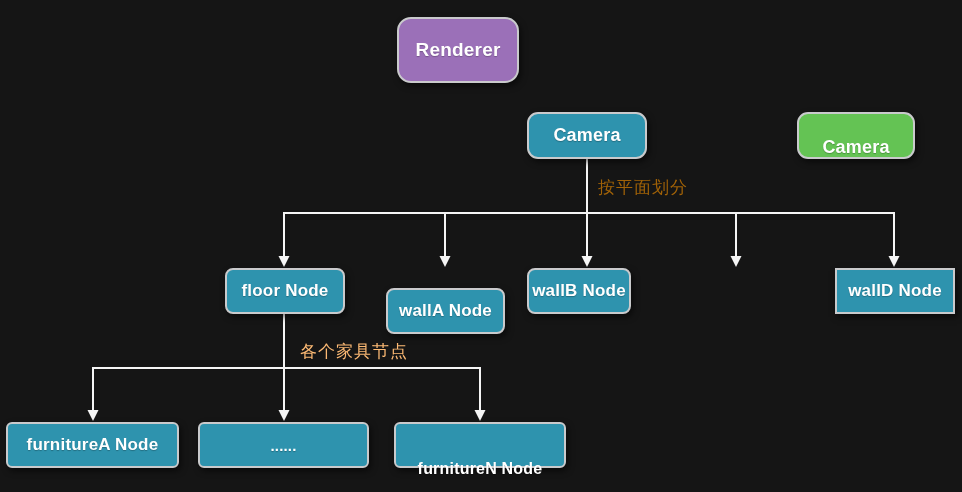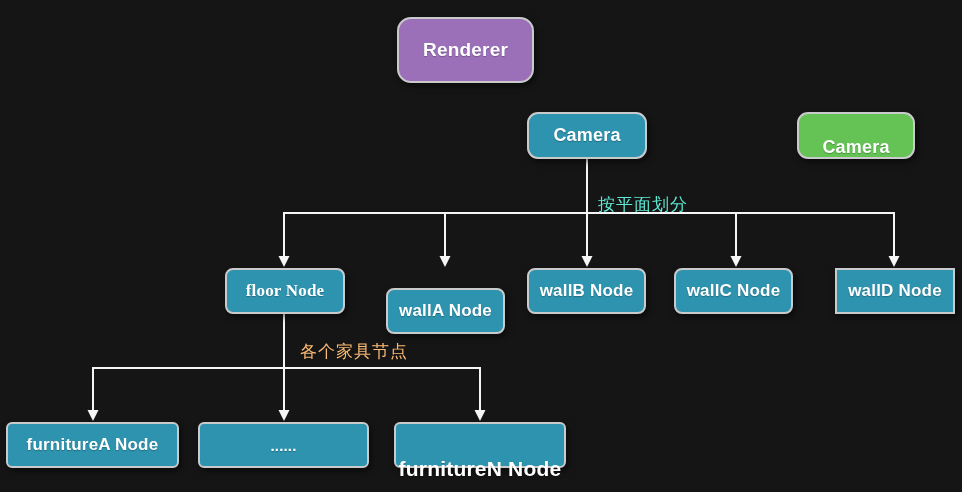--- a/index.html
+++ b/index.html
@@ -68,50 +68,47 @@
       <line x1="284" y1="314" x2="284" y2="368" stroke="#f5f5f5" stroke-width="2"></line>
       <line x1="92" y1="368" x2="481" y2="368" stroke="#f5f5f5" stroke-width="2"></line>
       <line x1="93" y1="368" x2="93" y2="412" stroke="#f5f5f5" stroke-width="2"></line>
       <polygon points="87.5,410 98.5,410 93,421" fill="#f5f5f5"></polygon>
       <line x1="284" y1="368" x2="284" y2="412" stroke="#f5f5f5" stroke-width="2"></line>
       <polygon points="278.5,410 289.5,410 284,421" fill="#f5f5f5"></polygon>
       <line x1="480" y1="368" x2="480" y2="412" stroke="#f5f5f5" stroke-width="2"></line>
       <polygon points="474.5,410 485.5,410 480,421" fill="#f5f5f5"></polygon>
     </svg>
 
-  <div class="node" style="left: 397px; top: 17px; width: 137px; height: 66px; border-radius: 14px; background: rgb(155, 112, 184); border-color: rgb(201, 202, 204);">
+  <div class="node" style="left: 397px; top: 17px; width: 122px; height: 66px; border-radius: 14px; background: rgb(155, 112, 184); border-color: rgb(201, 202, 204);">
     <span class="node-label" style="font-size: 19px;">Renderer</span>
   </div>
   <div class="node" style="left: 527px; top: 112px; width: 120px; height: 47px; border-radius: 11px; background: rgb(46, 147, 174); border-color: rgb(201, 202, 204);">
     <span class="node-label" style="font-size: 18px;">Camera</span>
   </div>
   <div class="node" style="left: 797px; top: 112px; width: 118px; height: 47px; border-radius: 11px; background: rgb(100, 195, 84); border-color: rgb(201, 202, 204);">
     <span class="node-label" style="font-size: 18px; margin-top: 24px;">Camera</span>
   </div>
-  <div class="node" style="left: 225px; top: 268px; width: 120px; height: 46px; border-radius: 8px; background: rgb(46, 147, 174); border-color: rgb(201, 202, 204); font-family: Liberation Serif, serif;">
+  <div class="node" style="left: 225px; top: 268px; width: 120px; height: 46px; border-radius: 8px; background: rgb(46, 147, 174); border-color: rgb(201, 202, 204);">
     <span class="node-label" style="font-size: 17px;">floor Node</span>
   </div>
   <div class="node" style="left: 386px; top: 268px; width: 119px; height: 46px; border-radius: 8px; background: rgb(46, 147, 174); border-color: rgb(201, 202, 204); margin-top: 20px;">
     <span class="node-label" style="font-size: 17px;">wallA Node</span>
   </div>
-  <div class="node" style="left: 527px; top: 268px; width: 119px; height: 46px; border-radius: 8px; background: rgb(46, 147, 174); border-color: rgb(201, 202, 204);">
+  <div class="node" style="left: 527px; top: 268px; width: 104px; height: 46px; border-radius: 8px; background: rgb(46, 147, 174); border-color: rgb(201, 202, 204);">
     <span class="node-label" style="font-size: 17px;">wallB Node</span>
-  </div>
-  <div class="node" style="left: 674px; top: 268px; width: 119px; height: 46px; border-radius: 8px; background: rgb(46, 147, 174); border-color: rgb(201, 202, 204);">
-    <span class="node-label" style="font-size: 17px;">wallC Node</span>
   </div>
   <div class="node" style="left: 835px; top: 268px; width: 120px; height: 46px; border-radius: 0; background: rgb(46, 147, 174); border-color: rgb(201, 202, 204);">
     <span class="node-label" style="font-size: 17px;">wallD Node</span>
   </div>
   <div class="node" style="left: 6px; top: 422px; width: 173px; height: 46px; border-radius: 6px; background: rgb(46, 147, 174); border-color: rgb(201, 202, 204);">
     <span class="node-label" style="font-size: 17px;">furnitureA Node</span>
   </div>
   <div class="node" style="left: 198px; top: 422px; width: 171px; height: 46px; border-radius: 6px; background: rgb(46, 147, 174); border-color: rgb(201, 202, 204);">
     <span class="node-label" style="font-size: 15px;">......</span>
   </div>
   <div class="node" style="left: 394px; top: 422px; width: 172px; height: 46px; border-radius: 6px; background: rgb(46, 147, 174); border-color: rgb(201, 202, 204);">
-    <span class="node-label" style="font-size: 21px; margin-top: 48px;">furnitureN Node</span>
+    <span class="node-label" style="font-size: 16px; margin-top: 48px;">furnitureN Node</span>
   </div>
 
-  <div class="annotation" style="left: 598px; top: 193px; color: #5eead4; font-family: Liberation Mono, monospace;">按平面划分</div>
+  <div class="annotation" style="left: 598px; top: 176px; color: #a16207; font-family: Liberation Mono, monospace;">按平面划分</div>
   <div class="annotation" style="left: 300px; top: 340px; color: #fdba74;">各个家具节点</div>
 
 </div>
 
 </body></html>

